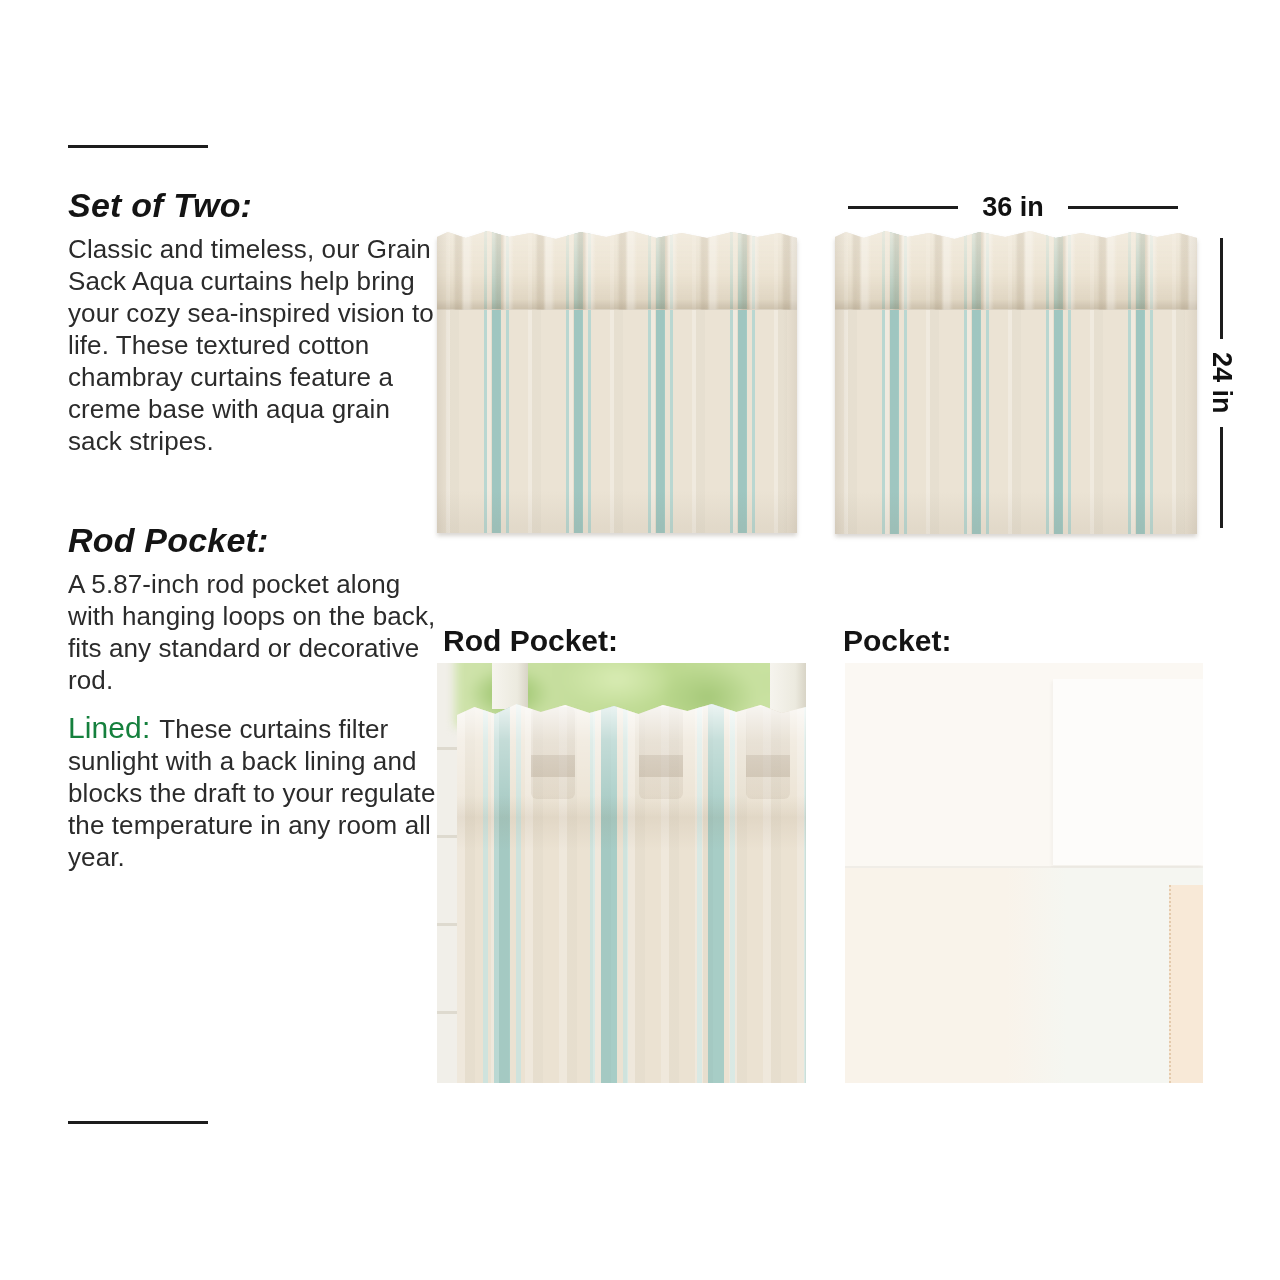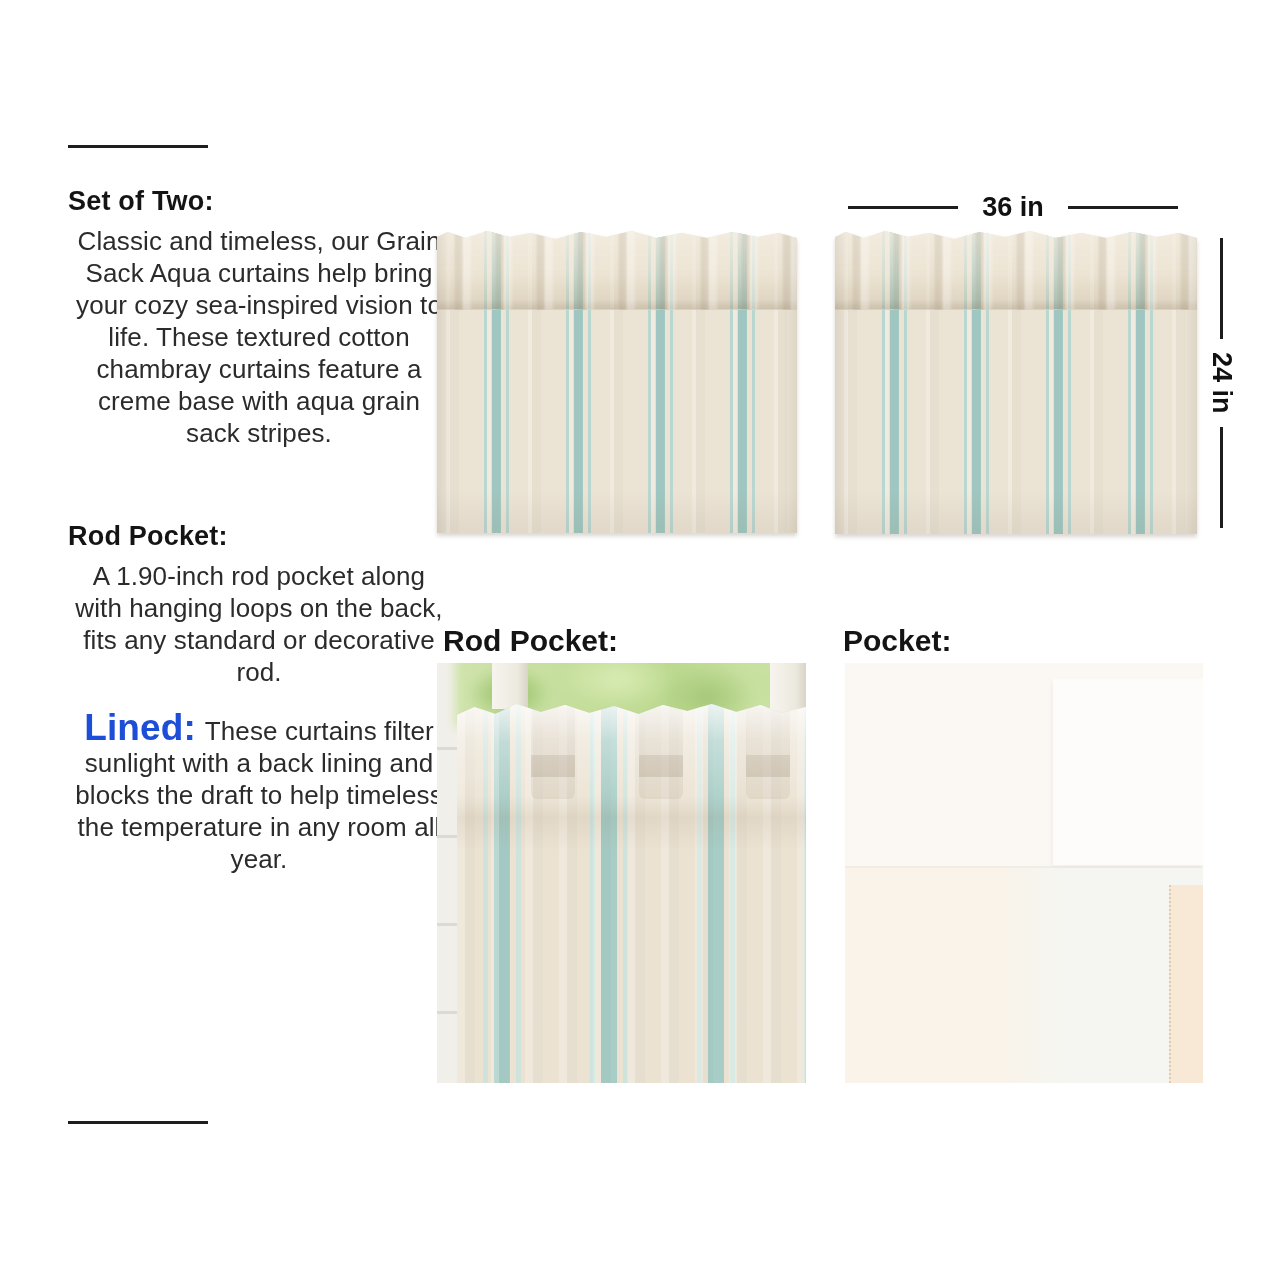--- a/index.html
+++ b/index.html
@@ -7,23 +7,23 @@
     position:relative; width:1280px; height:1280px; background:#ffffff;
     font-family:"Liberation Sans", sans-serif; overflow:hidden;
   }
 
   
   .rule { position:absolute; left:68px; width:140px; height:3px; background:#1d1d1d; }
   .rule-top { top:145px; }
   .rule-bottom { top:1121px; }
 
   .sec { position:absolute; left:68px; width:382px; }
-  .sec h2 { margin:0 0 9px 0; font-size:27px; line-height:1.12; font-weight:bold; color:#141414; letter-spacing:0.2px; }
-  .sec p { margin:0; font-size:26px; line-height:32px; color:#2b2b2b; letter-spacing:0.1px;text-align:center; }
-  .sec p .inline-head { font-size:37px; font-weight:bold; color:#1d4ed8; margin-right:9px; }
+  .sec h2 { margin:0 0 9px 0; font-size:34px; line-height:1.12; font-weight:bold; color:#141414; letter-spacing:0.2px;font-style:italic; }
+  .sec p { margin:0; font-size:26px; line-height:32px; color:#2b2b2b; letter-spacing:0.1px; }
+  .sec p .inline-head { font-size:30px; font-weight:normal; color:#15803d; margin-right:9px; }
   .sec-set   { top:186px; }
   .sec-rod   { top:521px; }
   .sec-lined { top:712px; }
   .sec-care  { top:917px; }
 
   
   .dim-width { position:absolute; left:848px; top:193px; width:330px; height:28px;
                display:flex; align-items:center; gap:24px; }
   .dim-width .dline { flex:1; height:3px; background:#1d1d1d; }
   .dim-width .dtxt { font-size:27px; font-weight:bold; color:#111111; line-height:1; }
@@ -137,25 +137,25 @@
 
   <div class="rule rule-top"></div>
 
   <section class="sec sec-set">
     <h2>Set of Two:</h2>
     <p>Classic and timeless, our Grain Sack Aqua curtains help bring your cozy sea-inspired vision to life. These textured cotton chambray curtains feature a creme base with aqua grain sack stripes.</p>
   </section>
 
   <section class="sec sec-rod">
     <h2>Rod Pocket:</h2>
-    <p>A 1.90-inch rod pocket along with hanging loops on the back, fits any standard or decorative rod.</p>
+    <p>A 5.87-inch rod pocket along with hanging loops on the back, fits any standard or decorative rod.</p>
   </section>
 
   <section class="sec sec-lined">
-    <p><strong class="inline-head">Lined:</strong><span>These curtains filter sunlight with a back lining and blocks the draft to help timeless the temperature in any room all year.</span></p>
+    <p><strong class="inline-head">Lined:</strong><span>These curtains filter sunlight with a back lining and blocks the draft to your regulate the temperature in any room all year.</span></p>
   </section>
 
 
   <div class="rule rule-bottom"></div>
 
   <div class="dim-width">
     <span class="dline"></span>
     <span class="dtxt">36 in</span>
     <span class="dline"></span>
   </div>

